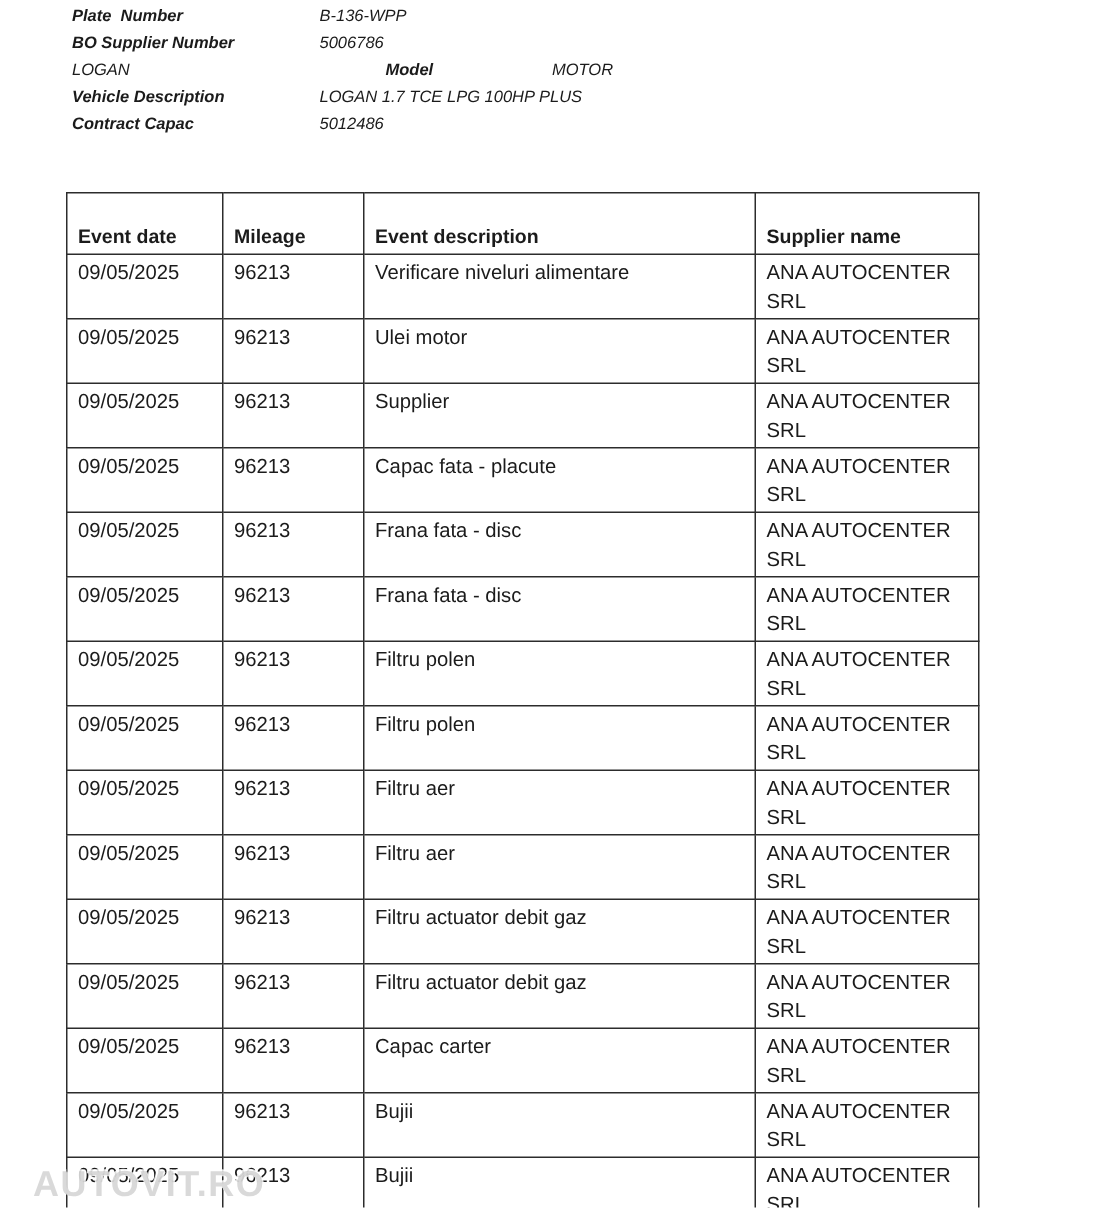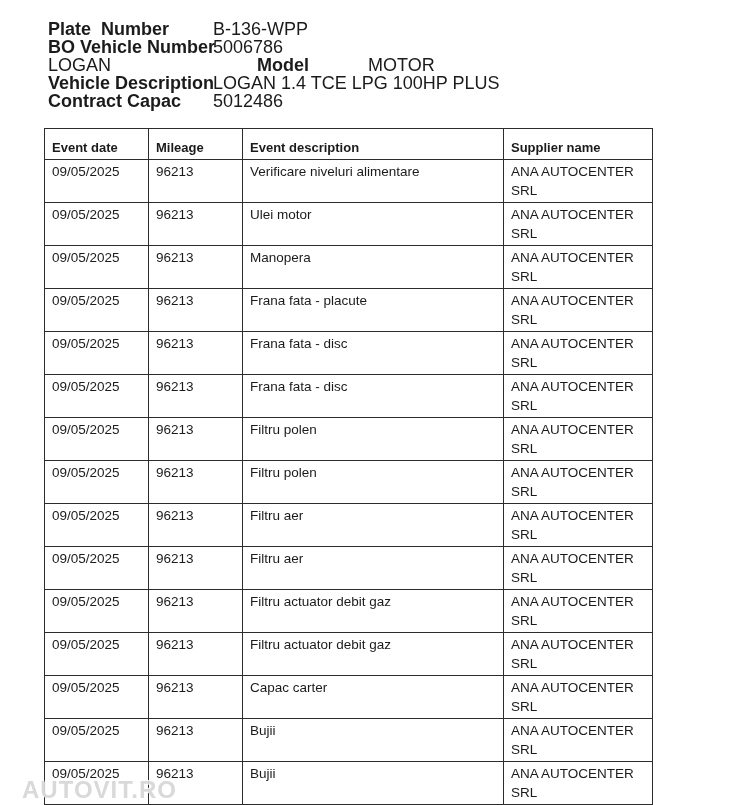--- a/index.html
+++ b/index.html
@@ -7,23 +7,24 @@
     width: 745px; height: 805px;
     background: #ffffff;
     overflow: hidden;
     font-family: "Liberation Sans", sans-serif;
     color: #1b1b1b;
     position: relative;
   }
   
   .vehicle-info {
     position: absolute;
-    left: 48px; top: 20px;
-    font-size: 18px;
+    left: 48px; top: 2px;
+    font-size: 11px;
     line-height: 18px;
+    font-style: italic;
   }
   .info-row { display: flex; white-space: pre; }
   .info-label { font-weight: bold; width: 165px; flex: 0 0 165px; }
   .info-value { font-weight: normal; width: 209px; flex: 0 0 209px; }
   .info-label.second { width: 111px; flex: 0 0 111px; }
   .info-value.second { width: auto; flex: 0 0 auto; }
   
   table.service {
     position: absolute;
     left: 44px; top: 128px;
@@ -37,21 +38,21 @@
     vertical-align: top;
     text-align: left;
     padding: 2px 6px 2px 7px;
     line-height: 19px;
     overflow: hidden;
   }
   table.service th {
     font-size: 13px;
     font-weight: bold;
     height: 20px;
-    padding-top: 9px;
+    padding-top: 19px;
   }
   table.service td { height: 40px; }
   
   .watermark {
     position: absolute;
     left: 2px; top: 776px;
     font-size: 24px;
     font-weight: bold;
     letter-spacing: 1px;
     color: rgba(185,185,185,0.55);
@@ -62,31 +63,31 @@
 </style>
 </head>
 <body>
 
 <div class="vehicle-info">
   <div class="info-row">
     <span class="info-label">Plate  Number</span>
     <span class="info-value">B-136-WPP</span>
   </div>
   <div class="info-row">
-    <span class="info-label">BO Vehicle Number</span>
+    <span class="info-label">BO Supplier Number</span>
     <span class="info-value">5006786</span>
   </div>
   <div class="info-row">
     <span class="info-value">LOGAN</span>
     <span class="info-label second">Model</span>
     <span class="info-value second">MOTOR</span>
   </div>
   <div class="info-row">
     <span class="info-label">Vehicle Description</span>
-    <span class="info-value">LOGAN 1.4 TCE LPG 100HP PLUS</span>
+    <span class="info-value">LOGAN 1.7 TCE LPG 100HP PLUS</span>
   </div>
   <div class="info-row">
     <span class="info-label">Contract Capac</span>
     <span class="info-value">5012486</span>
   </div>
 </div>
 
 <table class="service">
   <colgroup>
     <col style="width:104px">
@@ -111,27 +112,27 @@
       </tr>
       <tr>
         <td>09/05/2025</td>
         <td>96213</td>
         <td>Ulei motor</td>
         <td>ANA AUTOCENTER SRL</td>
       </tr>
       <tr>
         <td>09/05/2025</td>
         <td>96213</td>
-        <td>Manopera</td>
-        <td>ANA AUTOCENTER SRL</td>
-      </tr>
-      <tr>
-        <td>09/05/2025</td>
-        <td>96213</td>
-        <td>Frana fata - placute</td>
+        <td>Supplier</td>
+        <td>ANA AUTOCENTER SRL</td>
+      </tr>
+      <tr>
+        <td>09/05/2025</td>
+        <td>96213</td>
+        <td>Capac fata - placute</td>
         <td>ANA AUTOCENTER SRL</td>
       </tr>
       <tr>
         <td>09/05/2025</td>
         <td>96213</td>
         <td>Frana fata - disc</td>
         <td>ANA AUTOCENTER SRL</td>
       </tr>
       <tr>
         <td>09/05/2025</td>

